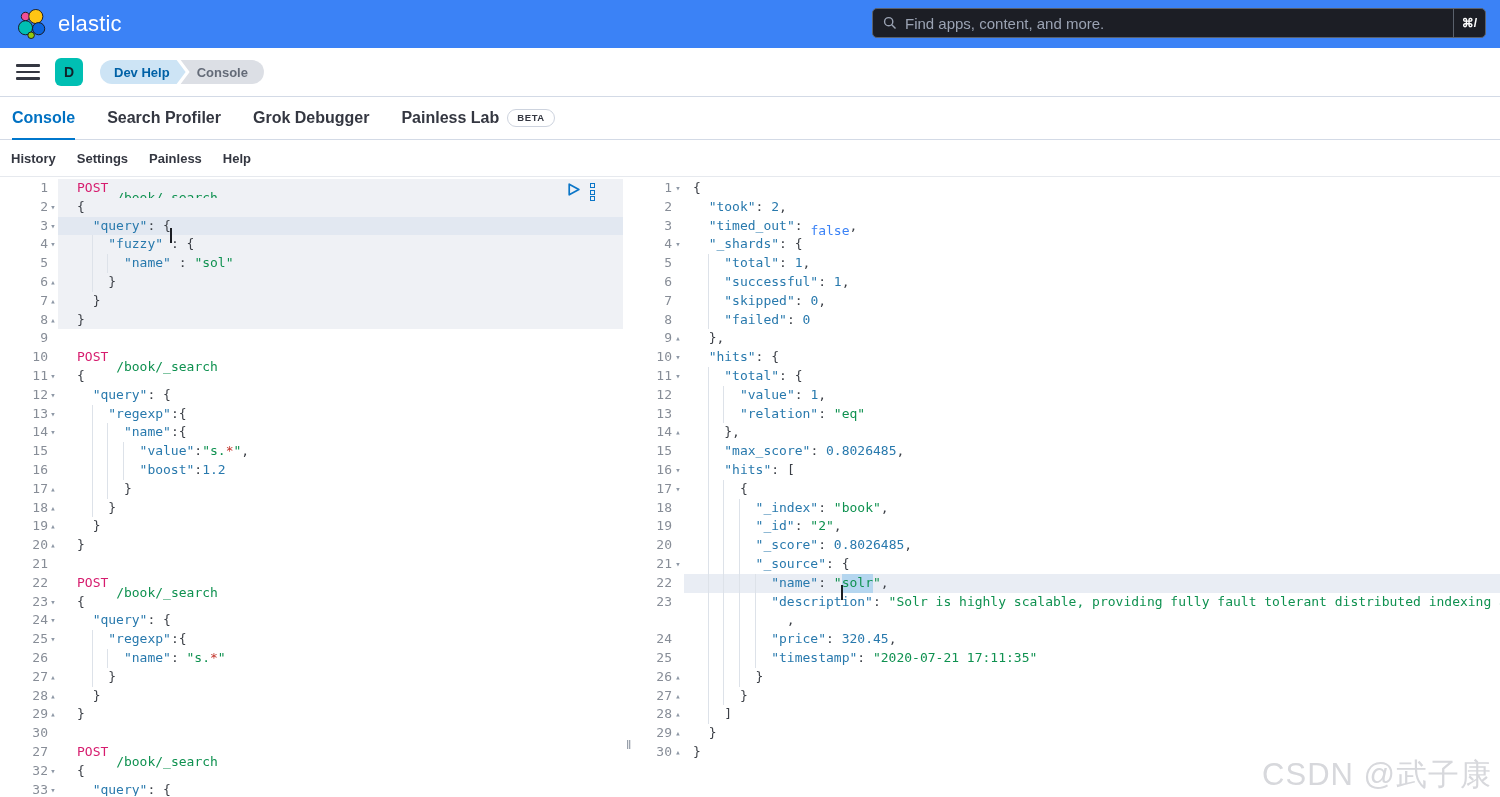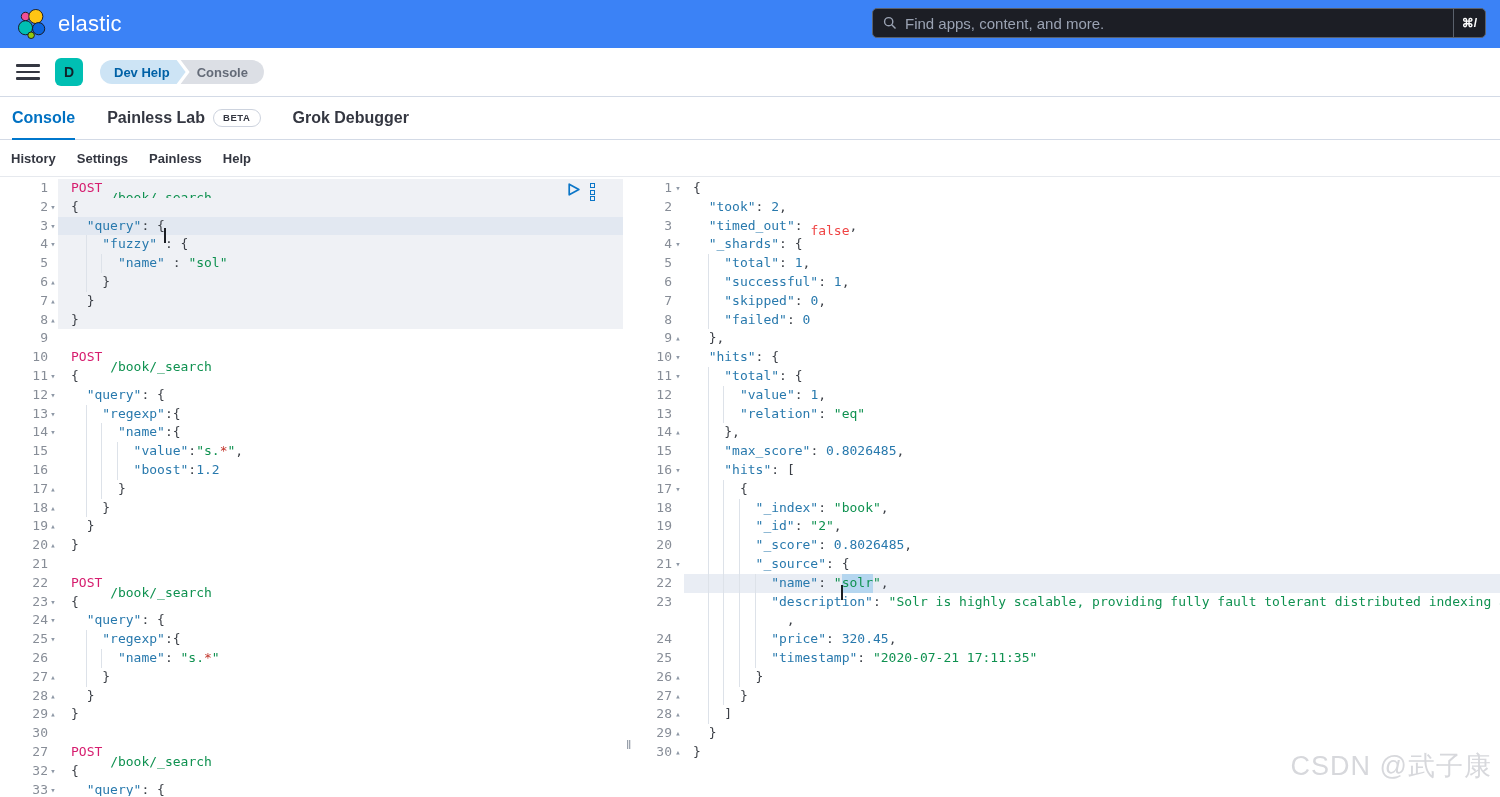--- a/index.html
+++ b/index.html
@@ -56,47 +56,47 @@
 
   .ed-row { display:flex; height:18.8px; line-height:18.8px;
     font-family:"DejaVu Sans Mono","Liberation Mono",monospace; font-size:13px; white-space:pre; }
   .ln { color:#878d97; text-align:right; flex:none; }
   .left .ln { width:48px; }
   .right .ln { width:24px; }
   .fw { flex:none; text-align:center; font-size:9px; color:#8e98a6; cursor:pointer; }
   .left .fw { width:10px; }
   .right .fw { width:12px; }
   .code { flex:1; height:100%; display:flex; align-items:center; }
-  .left .code { padding-left:13px; }
+  .left .code { padding-left:19px; }
   .right .code { padding-left:9px; }
   .hl-req  .code { background:#eff1f5; }
   .hl-active .code { background:#e2e8f1; }
   .hl-line .code { background:#e9edf4; }
 
   .ind { display:flex; height:100%; flex:none; }
   .ind .gcell { width:2ch; height:100%; border-right:1px solid #dde2e9; }
   .ind .gfill { height:100%; }
 
   .s-t { color:#3b3f46; }
   .s-k { color:#2879ad; }
   .s-v { color:#0f9150; }
   .s-num { color:#2879ad; }
   .s-m { color:#d61c6e; }
   .s-u { color:#0f9150;margin-top:20px; }
-  .s-b { color:#ef4444;margin-top:11px; }
+  .s-b { color:#3b82f6;margin-top:11px; }
   .s-x { color:#c2342a; }
   .s-sel { color:#0f9150; background:#b5d6ef; }
   .cur { display:inline-block; width:0; position:relative; }
   .cur::before { content:""; position:absolute; left:-.5px; top:2px; width:1.5px; height:15px; background:#1b1e24; }
 
   .req-actions { position:absolute; left:566px; top:5px; display:flex; gap:9px; align-items:flex-start; }
   .wrenchicon { display:flex; flex-direction:column; gap:1.5px; padding-top:1px; }
   .wrenchicon i { width:5px; height:5px; border:1.5px solid #0b76c7; display:block; }
 
-  .watermark { position:absolute; right:8px; bottom:13px; font-size:27px; color:#d7d8dc;
+  .watermark { position:absolute; right:8px; bottom:1px; font-size:31px; color:#d7d8dc;
     letter-spacing:1px; text-shadow:0 1px 1px #fff; z-index:5;
     font-family:"Liberation Sans", sans-serif; }
 </style>
 </head>
 <body>
 
 <div class="topbar">
   <div class="brand">
     <svg width="30" height="30" viewBox="0 0 32 32">
       <circle cx="8" cy="8" r="4.5" fill="#f04e98" stroke="#17181d" stroke-width="1"></circle>
@@ -130,25 +130,28 @@
       <div class="crumb first">Dev Help</div>
       <div class="crumb last">Console</div>
     </div>
 </div>
 
 <div class="tabsrow" id="tabsrow">
     <div class="tab active">
       <span>Console</span>
     </div>
     <div class="tab">
+      <span>Search Profiler</span>
+    </div>
+    <div class="tab">
+      <span>Grok Debugger</span>
+    </div>
+    <div class="tab">
       <span>Painless Lab</span>
       <span class="beta">BETA</span>
-    </div>
-    <div class="tab">
-      <span>Grok Debugger</span>
     </div>
   </div>
 
 <div class="submenu" id="submenu">
     <span class="sm">History</span>
     <span class="sm">Settings</span>
     <span class="sm">Painless</span>
     <span class="sm">Help</span>
   </div>
 

